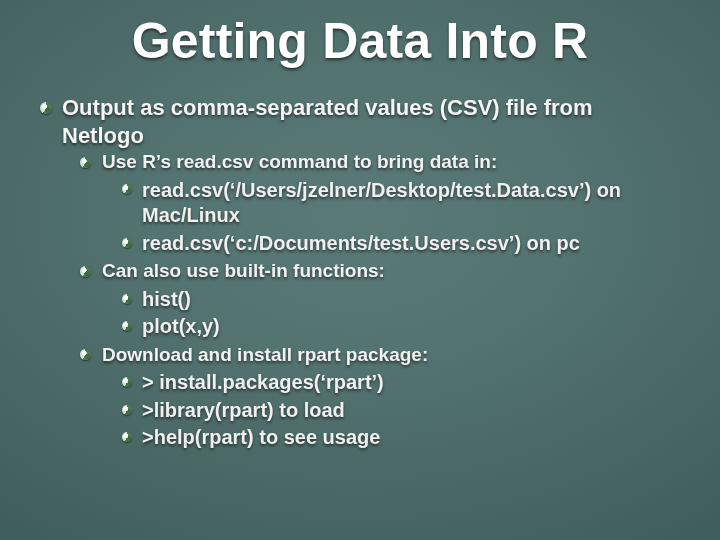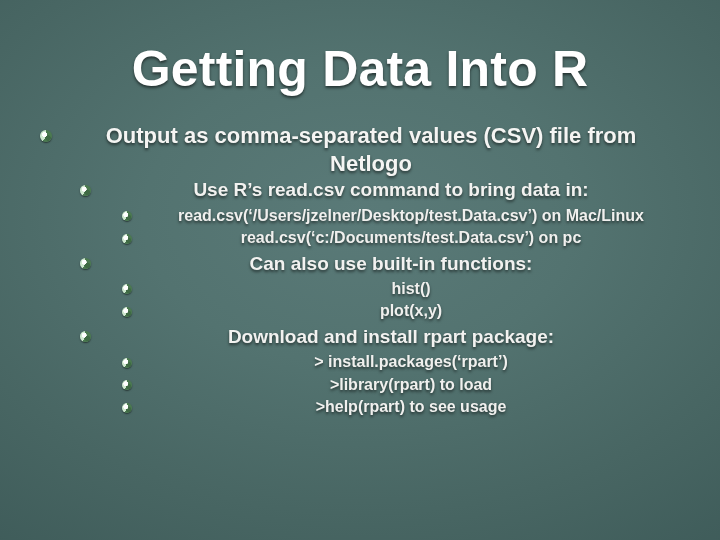--- a/index.html
+++ b/index.html
@@ -18,21 +18,21 @@
       #34504e 88%,
       #2c4745 100%);
     font-family: "Segoe UI", "Helvetica Neue", Arial, sans-serif;
     color: #f2f2f2;
     text-shadow: 0 2px 3px rgba(0,0,0,0.55);
   }
   .slide {
     box-sizing: border-box;
     width: 720px;
     height: 540px;
-    padding: 34px 40px 20px 40px;
+    padding: 6px 40px 20px 40px;
   }
   .title {
     font-size: 50px;
     font-weight: 700;
     text-align: center;
     margin: 6px 0 24px 0;
     letter-spacing: 0.2px;
     color: #ffffff;
   }
   ul {
@@ -43,38 +43,37 @@
   li {
     position: relative;
     line-height: 1.28;
   }
   .lvl1 > li {
     font-size: 22px;
     font-weight: 700;
     padding-left: 22px;
     margin-bottom: 8px;
     color: #f5f5f3;
-    text-align: center;
   }
   .lvl2 {
     margin-left: 18px;
   }
   .lvl2 > li {
     font-size: 19px;
     font-weight: 700;
     padding-left: 22px;
     margin-bottom: 3px;
     color: #f2f2f0;
   }
   .lvl3 {
     margin-top: 3px;
     margin-left: 20px;
   }
   .lvl3 > li {
-    font-size: 16px;
+    font-size: 20px;
     font-weight: 700;
     padding-left: 20px;
     margin-bottom: 2px;
     color: #f0f0ee;
   }
   
   .b::before {
     content: "";
     position: absolute;
     left: 0;
@@ -98,21 +97,21 @@
   <div class="title">Getting Data Into R</div>
 
   <ul class="lvl1">
     <li class="b">
       <span>Output as comma-separated values (CSV) file from Netlogo</span>
       <ul class="lvl2">
         <li class="b">
           <span>Use R’s read.csv command to bring data in:</span>
           <ul class="lvl3">
             <li class="b"><span>read.csv(‘/Users/jzelner/Desktop/test.Data.csv’) on Mac/Linux</span></li>
-            <li class="b"><span>read.csv(‘c:/Documents/test.Data.csv’) on pc</span></li>
+            <li class="b"><span>read.csv(‘c:/Documents/test.Users.csv’) on pc</span></li>
           </ul>
         </li>
         <li class="b">
           <span>Can also use built-in functions:</span>
           <ul class="lvl3">
             <li class="b"><span>hist()</span></li>
             <li class="b"><span>plot(x,y)</span></li>
           </ul>
         </li>
         <li class="b">

